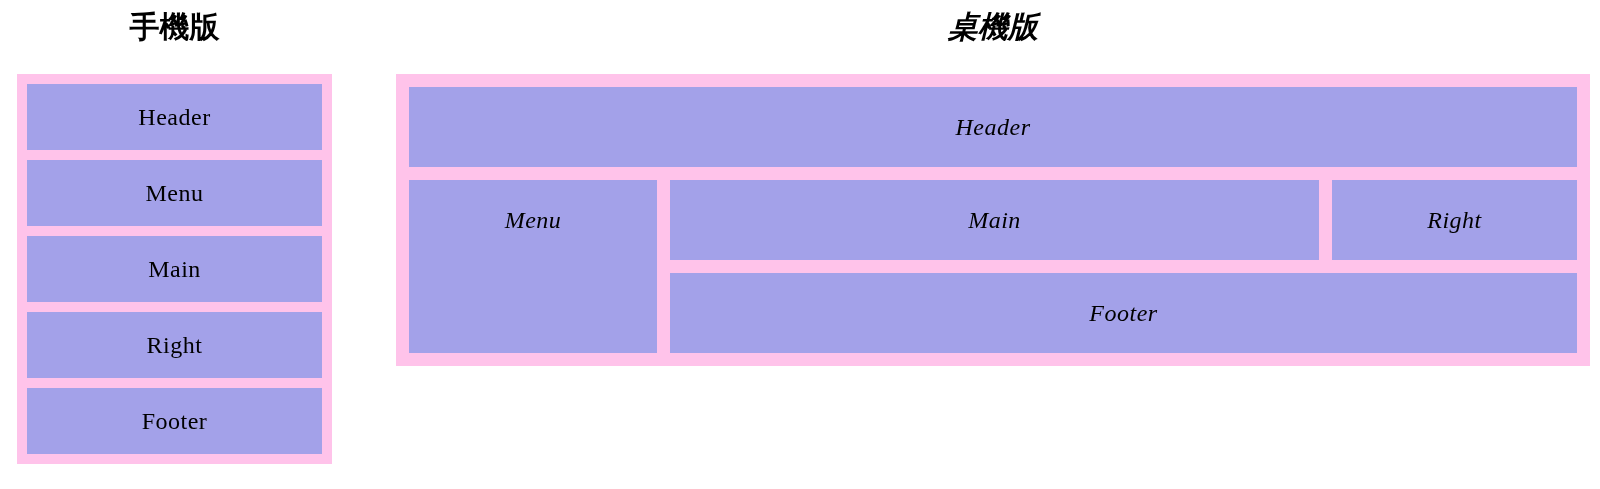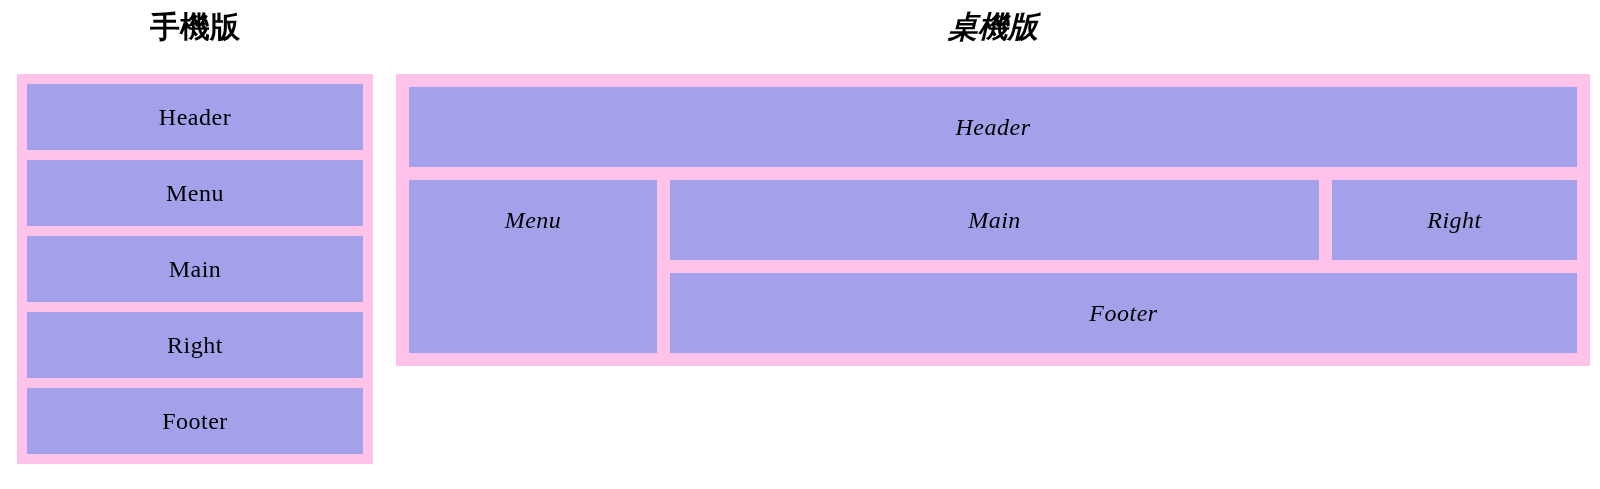--- a/index.html
+++ b/index.html
@@ -8,21 +8,21 @@
 
   .canvas {
     position: relative;
     width: 1600px;
     height: 489px;
     background: var(--page-bg, #ffffff);
     overflow: hidden;
   }
 
   .panel { position: absolute; top: 6px; }
-  .panel-mobile  { left: 17px;  width: 356px; }
+  .panel-mobile  { left: 17px;  width: 315px; }
   .panel-desktop { left: 396px; width: 1194px; font-style: italic; }
 
   .panel-title {
     font-family: "Liberation Sans", sans-serif;
     font-weight: bold;
     font-size: 30px;
     line-height: 42px;
     height: 42px;
     text-align: center;
     color: var(--title-color, #000000);

